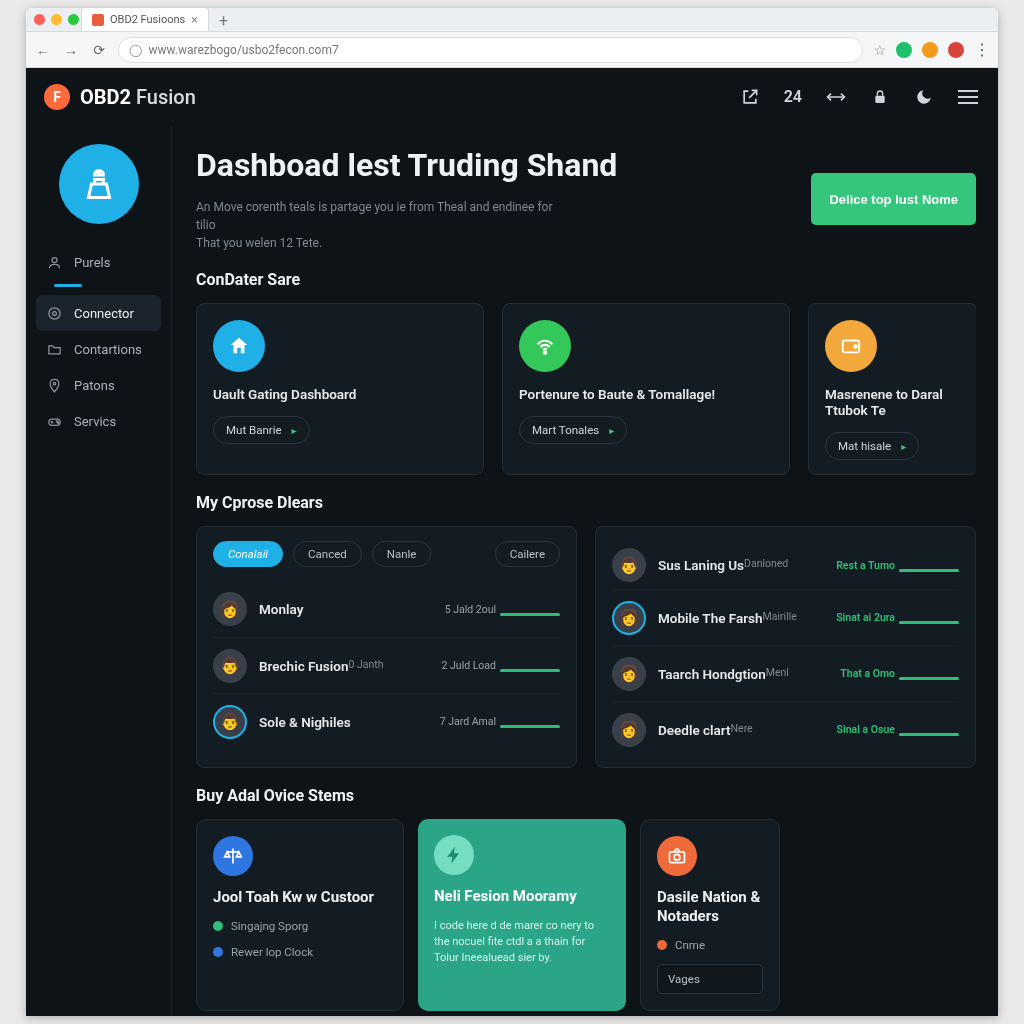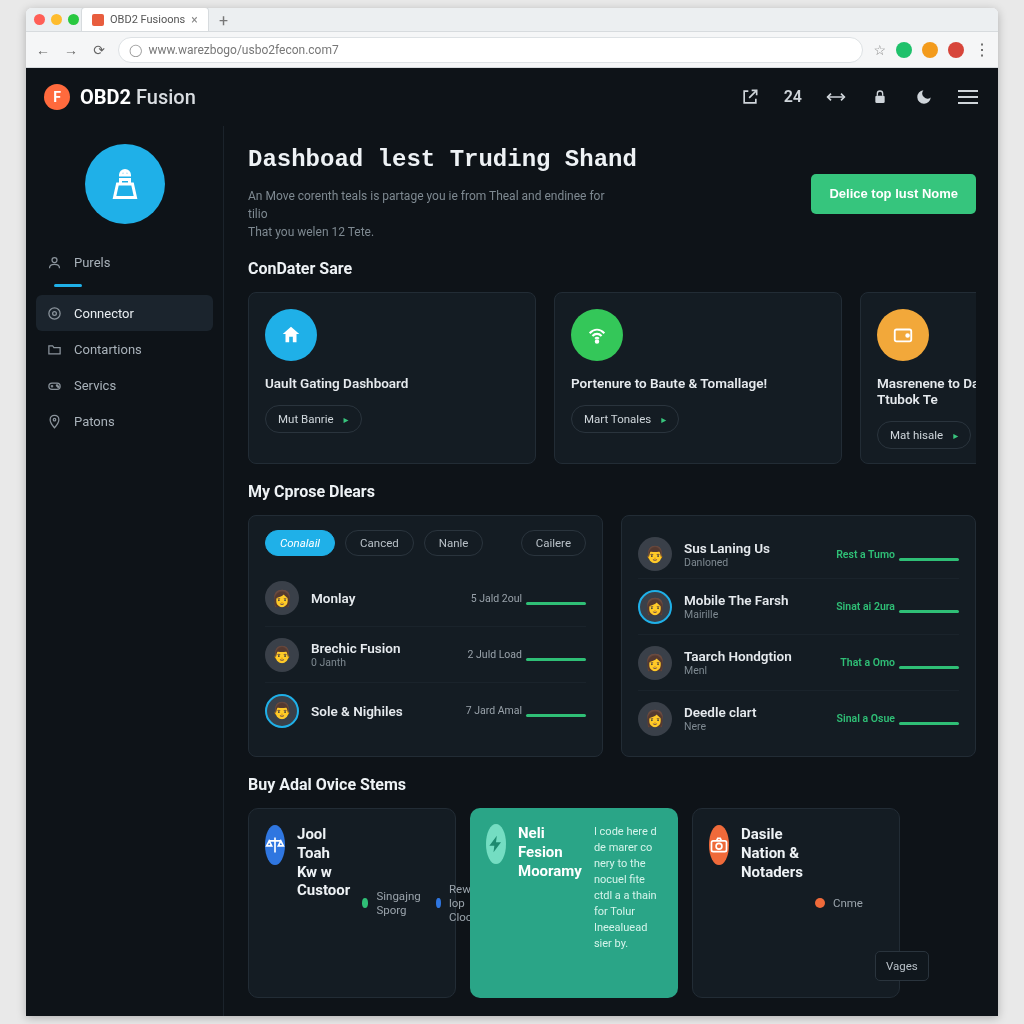--- a/index.html
+++ b/index.html
@@ -27,34 +27,34 @@
   .logo-badge{width:26px;height:26px;border-radius:50%;background:#ff6a3d;color:#fff;display:flex;align-items:center;justify-content:center;font-weight:700;font-size:14px;}
   .logo-text{font-size:20px;font-weight:700;color:#fff;}
   .logo-text .thin{font-weight:500;color:#d9dde1;}
   .header-right{margin-left:auto;display:flex;align-items:center;gap:24px;color:#cfd5da;}
   .hdr-icon{width:20px;height:20px;display:flex;align-items:center;justify-content:center;}
   .hdr-num{font-size:16px;font-weight:600;}
   .hamburger{display:flex;flex-direction:column;gap:4px;}
   .hamburger span{width:20px;height:2px;background:#cfd5da;display:block;}
 
   .app-body{flex:1;display:flex;overflow:hidden;}
-  .sidebar{width:198px;border-right:1px solid #1b232b;padding-top:18px;}
+  .sidebar{width:146px;border-right:1px solid #1b232b;padding-top:18px;}
   .avatar-lg{width:80px;height:80px;border-radius:50%;background:#1fb0e8;margin:0 auto 20px;display:flex;align-items:center;justify-content:center;}
   .avatar-lg svg{width:36px;height:36px;fill:#ffffff;}
   .side-list{display:flex;flex-direction:column;gap:0;padding:0 10px;}
   .side-item{display:flex;align-items:center;gap:12px;height:36px;padding:0 10px;color:#a9b2ba;border-radius:6px;cursor:pointer;font-size:13px;}
   .side-item .ic{width:16px;height:16px;display:flex;align-items:center;justify-content:center;color:#8b949c;}
   .side-item.active{background:#1b242d;color:#e8edf1;}
   .side-marker{height:3px;width:28px;background:#1fb0e8;margin:4px 0 8px 18px;border-radius:2px;}
 
   .main{flex:1;overflow:auto;padding:20px 22px 10px 24px;}
   .page-head{display:flex;align-items:flex-start;}
-  .page-head h1{font-size:24px;font-weight:700;color:#eef2f5;font-family:Liberation Mono, monospace;}
+  .page-head h1{font-size:32px;font-weight:700;color:#eef2f5;}
   .page-sub{color:#7e8991;font-size:12px;line-height:1.5;max-width:360px;margin-top:14px;}
-  .btn-primary{margin-left:auto;background:#36c57d;color:#fff;border:none;border-radius:5px;height:40px;padding:0 18px;font-size:13px;font-weight:600;cursor:pointer;align-self:center;}
+  .btn-primary{margin-left:auto;background:#36c57d;color:#fff;border:none;border-radius:5px;height:52px;padding:0 18px;font-size:13px;font-weight:600;cursor:pointer;align-self:center;}
 
   h2.section{font-size:16px;font-weight:700;color:#eef2f5;margin:18px 0 14px;}
   .cards-row{display:flex;gap:18px;overflow:hidden;}
   .card{background:#141c23;border:1px solid #222c35;border-radius:8px;padding:16px 16px 14px;width:288px;flex:0 0 288px;display:flex;flex-direction:column;gap:14px;}
   .card .badge{width:52px;height:52px;border-radius:50%;display:flex;align-items:center;justify-content:center;}
   .b-blue{background:#1fb0e8;}
   .b-green{background:#34c759;}
   .b-orange{background:#f2a83a;}
   .card .title{font-size:13.5px;font-weight:600;color:#e6eaee;}
   .pill{display:inline-flex;align-items:center;gap:10px;border:1px solid #2a343d;border-radius:16px;height:28px;padding:0 12px;font-size:11.5px;color:#cfd6db;align-self:flex-start;cursor:pointer;}
@@ -63,30 +63,30 @@
   .dual{display:flex;gap:18px;}
   .panel{flex:1;background:#141c23;border:1px solid #222c35;border-radius:8px;padding:14px 16px 10px;}
   .filters{display:flex;gap:10px;align-items:center;margin-bottom:14px;}
   .chip{border:1px solid #2a343d;border-radius:14px;height:26px;padding:0 14px;display:flex;align-items:center;font-size:11.5px;color:#b8c0c7;cursor:pointer;}
   .chip.active{background:#1fb0e8;border-color:#1fb0e8;color:#fff;font-style:italic;}
   .chip.right{margin-left:auto;}
   .row{display:flex;align-items:center;gap:12px;height:56px;}
   .row + .row{border-top:1px solid #1a232b;}
   .ava{width:34px;height:34px;border-radius:50%;background:#3a4049;overflow:hidden;display:flex;align-items:center;justify-content:center;font-size:16px;}
   .ava.ring{border:2px solid #1fb0e8;}
-  .row .info{display:flex;flex-direction:column;}
+  .row .info{display:flex;flex-direction:row;}
   .row .name{font-size:13.5px;font-weight:600;color:#e6eaee;}
   .row .sub{font-size:10.5px;color:#7e8991;}
   .row .meta{margin-left:auto;display:flex;flex-direction:row;align-items:flex-end;gap:4px;}
   .row .meta .line{width:60px;height:3px;background:#2fbf76;border-radius:2px;}
   .row .meta .txt{font-size:10.5px;color:#99a2aa;}
   .row .meta .txt.green{color:#2fbf76;font-weight:600;}
 
   .stems{display:flex;gap:14px;overflow:hidden;}
-  .stem{border-radius:10px;padding:16px;width:208px;flex:0 0 208px;display:flex;gap:12px;min-height:190px;}
+  .stem{border-radius:10px;padding:16px;width:208px;flex:0 0 208px;display:flex;flex-direction:column;gap:12px;min-height:190px;}
   .stem.dark{background:#141c23;border:1px solid #222c35;}
   .stem.teal{background:#2aa587;}
   .stem .sbadge{width:40px;height:40px;border-radius:50%;display:flex;align-items:center;justify-content:center;}
   .sb-blue{background:#2f76e0;} .sb-cyan{background:#29b3d6;} .sb-mint{background:#74ddc2;} .sb-orange{background:#ef6a3a;}
   .stem .stitle{font-size:15px;font-weight:700;line-height:1.25;color:#eef2f5;}
   .stem.teal .stitle{color:#fff;}
   .stem .srow{display:flex;align-items:center;gap:8px;font-size:11.5px;color:#9aa3ab;}
   .dot{width:10px;height:10px;border-radius:50%;}
   .d-green{background:#2fbf76;} .d-blue{background:#2f76e0;} .d-cyan{background:#44c3dd;} .d-orange{background:#ef6a3a;}
   .stem .desc{font-size:11px;line-height:1.45;color:#d5f4eb;}
@@ -198,36 +198,36 @@
             <span class="ic">
                 <svg width="15" height="15" viewBox="0 0 24 24" fill="none" stroke="currentColor" stroke-width="2">
                   <path d="M3 6h6l2 3h10v10H3z"></path>
                 </svg>
               </span>
             <span>Contartions</span>
           </div>
           <div class="side-item">
             <span class="ic">
                 <svg width="15" height="15" viewBox="0 0 24 24" fill="none" stroke="currentColor" stroke-width="2">
+                  <path d="M12 2C8 2 5 5 5 9c0 5 7 13 7 13s7-8 7-13c0-4-3-7-7-7z"></path>
+                  <circle cx="12" cy="9" r="2"></circle>
+                </svg>
+              </span>
+            <span>Patons</span>
+          </div>
+          <div class="side-item">
+            <span class="ic">
+                <svg width="15" height="15" viewBox="0 0 24 24" fill="none" stroke="currentColor" stroke-width="2">
                   <rect x="3" y="8" width="18" height="10" rx="5"></rect>
                   <path d="M8 11v4M6 13h4"></path>
                   <circle cx="16" cy="12" r="1" fill="currentColor"></circle>
                   <circle cx="18" cy="14" r="1" fill="currentColor"></circle>
                 </svg>
               </span>
             <span>Servics</span>
-          </div>
-          <div class="side-item">
-            <span class="ic">
-                <svg width="15" height="15" viewBox="0 0 24 24" fill="none" stroke="currentColor" stroke-width="2">
-                  <path d="M12 2C8 2 5 5 5 9c0 5 7 13 7 13s7-8 7-13c0-4-3-7-7-7z"></path>
-                  <circle cx="12" cy="9" r="2"></circle>
-                </svg>
-              </span>
-            <span>Patons</span>
           </div>
         </div>
       </aside>
 
       <main class="main">
         <div class="page-head">
           <div>
             <h1>Dashboad lest Truding Shand</h1>
             <p class="page-sub"><span>An Move corenth teals is partage you ie from Theal and endinee for tilio</span><br><span>That you welen 12 Tete.</span></p>
           </div>

